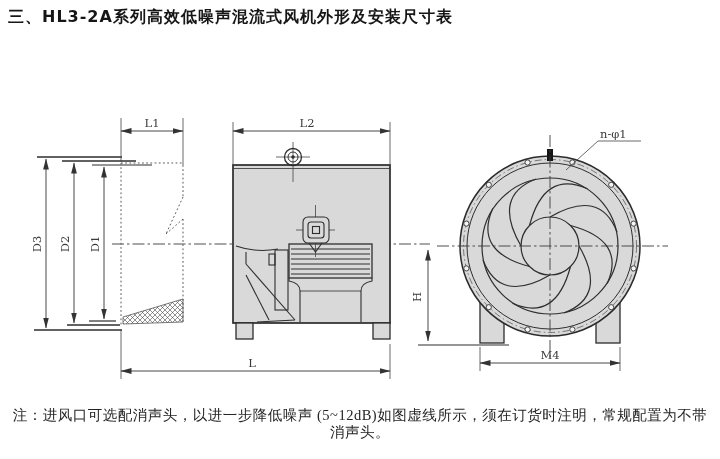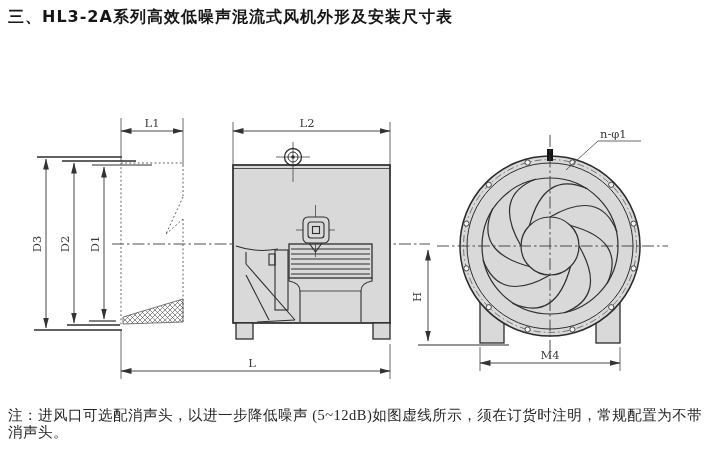--- a/index.html
+++ b/index.html
@@ -1,17 +1,17 @@
 <!DOCTYPE html>
 <html><head>
 <meta charset="utf-8">
 <style>
   html,body{margin:0;padding:0;background:#fff;}
   .page{position:relative;width:720px;height:459px;background:#ffffff;overflow:hidden;
-        font-family:"Liberation Serif","DejaVu Serif",serif;}
+        font-family:"Liberation Serif","DejaVu Serif",serif;text-align:center;}
   .title{position:absolute;top:7px;left:8px;font-size:16px;font-weight:bold;color:#161616;
          letter-spacing:1px;font-family:"DejaVu Sans","Liberation Sans",sans-serif;}
   .note{position:absolute;top:407px;left:8px;width:704px;font-size:14.5px;line-height:17px;
         color:#242424;letter-spacing:0.5px;}
   svg text{font-family:"DejaVu Serif","Liberation Serif",serif;font-size:11.5px;fill:#3a3a3a;}
   .geo{stroke:#2e2e2e;fill:none;}
   .dim{stroke:#333;stroke-width:0.9;fill:none;}
   .thin{stroke:#444;stroke-width:0.8;fill:none;}
   .dot{stroke:#5a5a5a;stroke-width:1;fill:none;stroke-dasharray:1.8 2.4;}
   .cl{stroke:#3a3a3a;stroke-width:0.9;fill:none;stroke-dasharray:12 3 2.5 3;}

